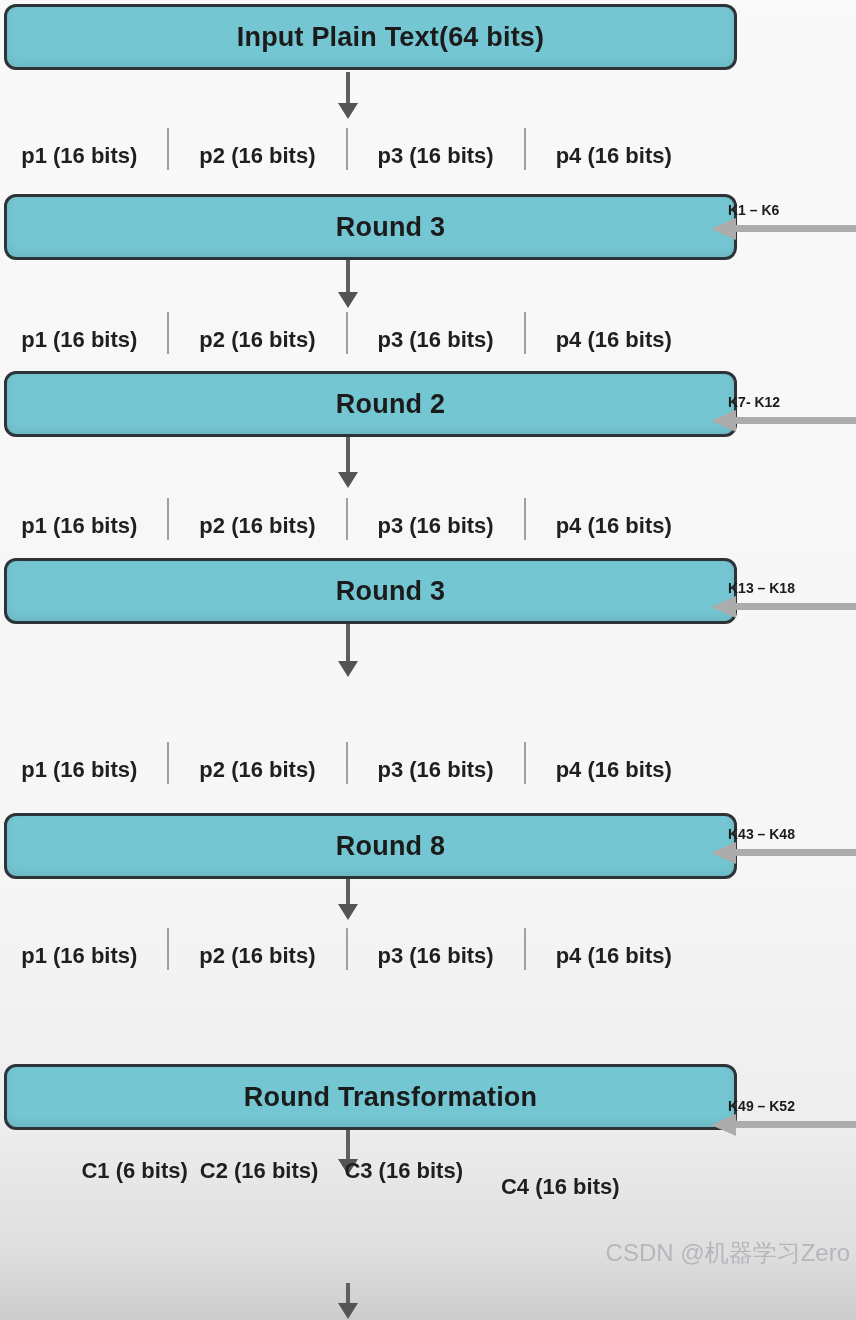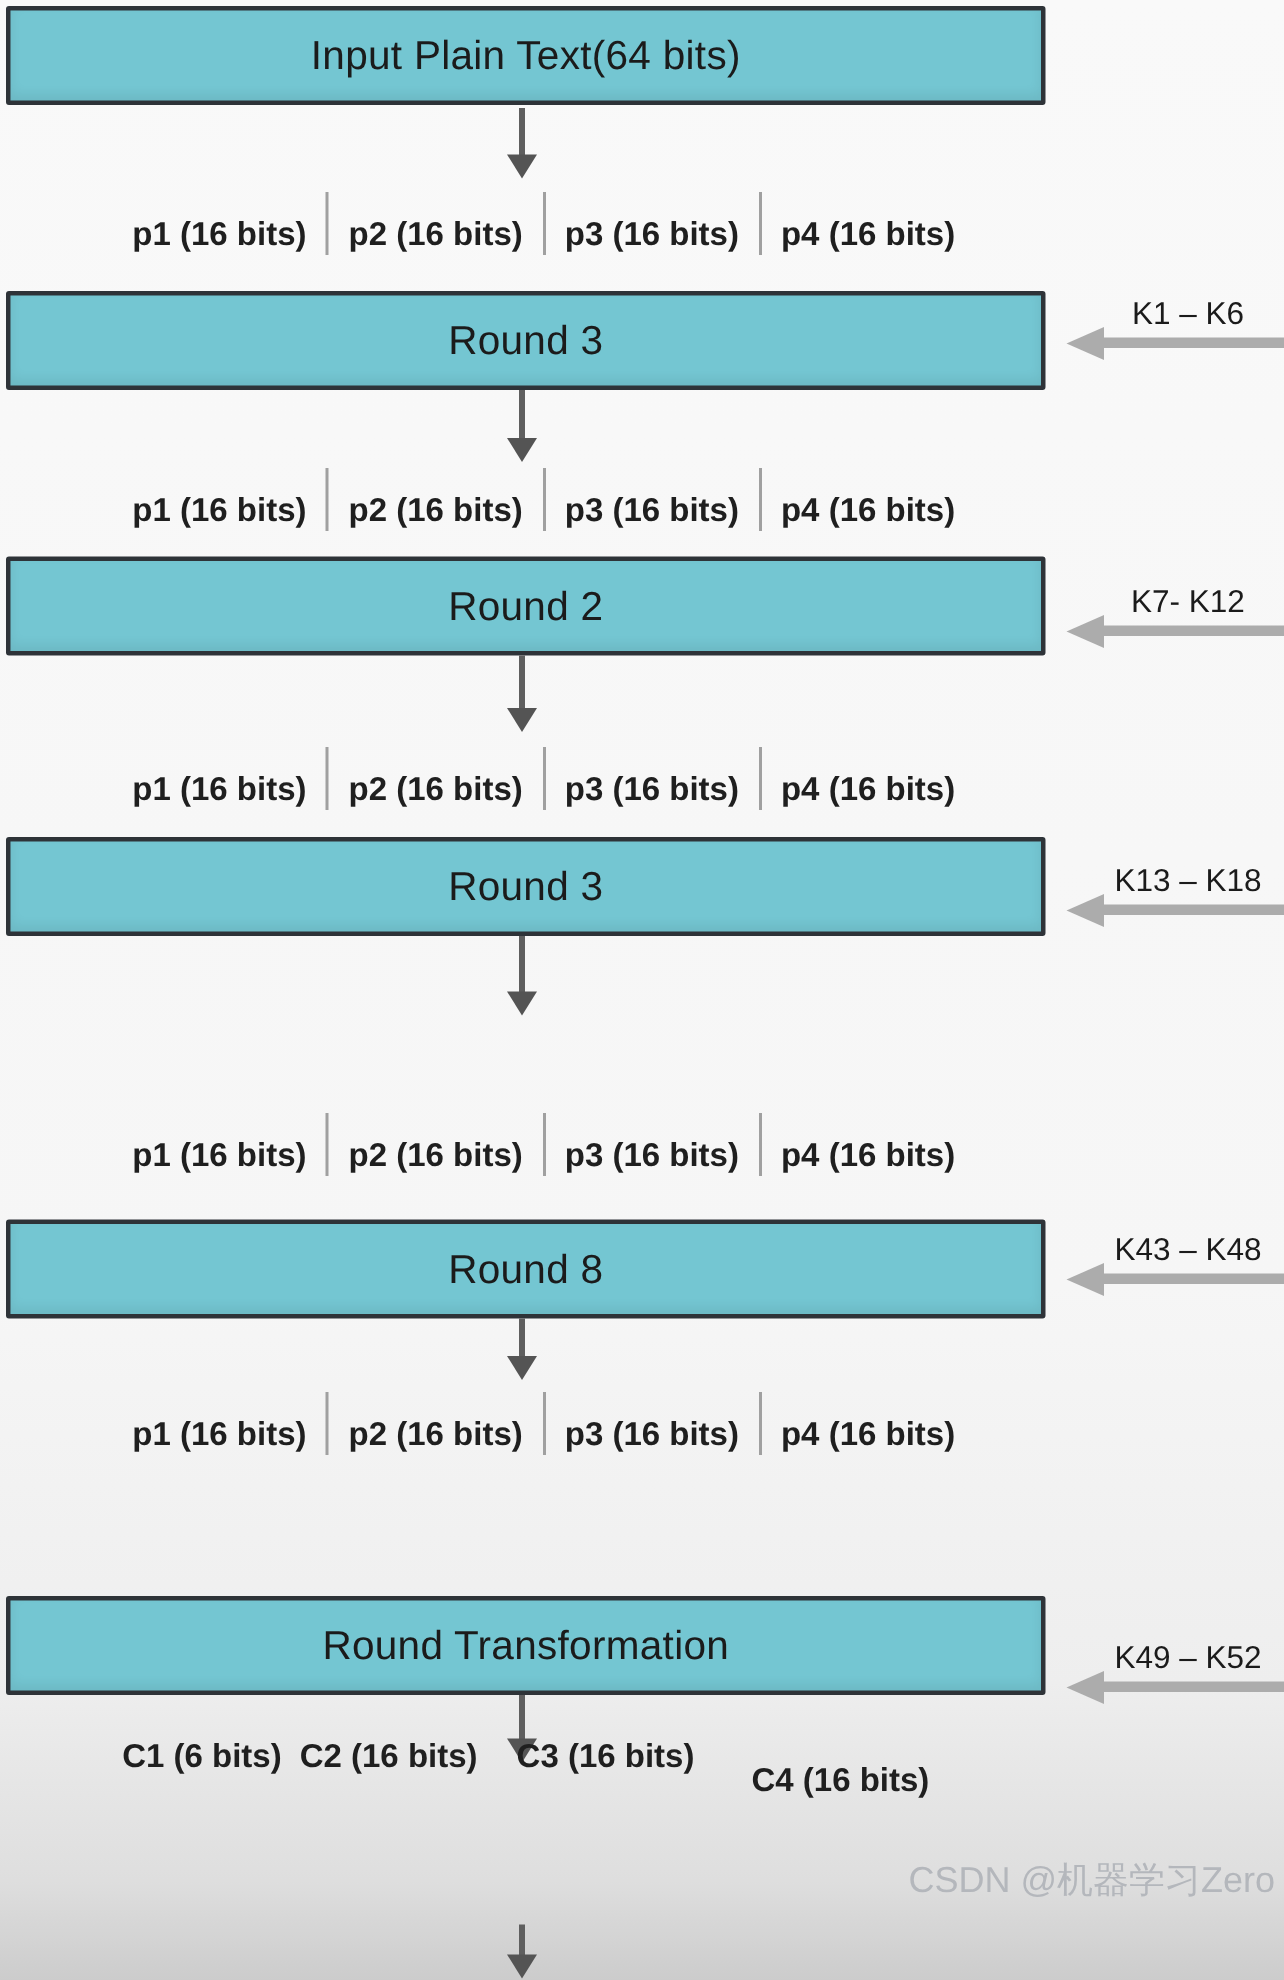--- a/index.html
+++ b/index.html
@@ -4,44 +4,45 @@
 <style>
   html,body { margin:0; padding:0; background:#ffffff; }
   .stage {
     position:relative; width:856px; height:1320px; overflow:hidden;
     font-family:"Liberation Sans", sans-serif;
     background:linear-gradient(180deg, #f9f9f9 0%, #f6f6f6 65%, #eeeeee 85%, #dedede 95%, #cccccc 100%);
   }
   
   .fbox {
     position:absolute; left:4px; width:687px; height:60px;
-    background:#74c6d2; border:3px solid #2e3338; border-radius:2px;
+    background:#74c6d2; border:3px solid #2e3338; border-radius:12px;
     display:flex; align-items:center; justify-content:center;
-    font-size:27px; font-weight:normal; color:#1b1b1b; letter-spacing:0.2px;
+    font-size:27px; font-weight:bold; color:#1b1b1b; letter-spacing:0.2px;
     box-shadow:inset 0 -4px 8px rgba(0,0,0,0.07);
+    padding-left:40px;
   }
   
   .varrow { position:absolute; left:346px; width:4px; background:#5f5f5f; }
   .varrow::after {
     content:""; position:absolute; left:50%; bottom:-15px; transform:translateX(-50%);
     width:0; height:0; border:10px solid transparent; border-bottom:0;
     border-top:16px solid #545454;
   }
   
   .prow {
-    position:absolute; left:16px; width:693px; height:40px;
+    position:absolute; left:0; width:693px; height:40px;
     display:flex; align-items:center; justify-content:center;
-    font-size:22px; font-weight:bold; color:#1f1f1f; white-space:nowrap;
+    font-size:22px; font-weight:bold; color:#1f1f1f; white-space:nowrap;gap:17px;
   }
   .psep { width:2px; height:42px; background:#a0a0a0; margin:0 13px; transform:translateY(-7px); }
   
   .karrow { position:absolute; left:712px; width:144px; }
   .klabel {
-    font-size:21px; font-weight:normal; color:#1b1b1b;
-    text-align:center; padding-left:16px; white-space:nowrap; line-height:24px;
+    font-size:14px; font-weight:bold; color:#1b1b1b;
+    padding-left:16px; white-space:nowrap; line-height:24px;
   }
   .kshaft { position:relative; height:7px; background:#acacac; margin-left:24px; margin-top:3px; }
   .kshaft::before {
     content:""; position:absolute; left:-25px; top:50%; transform:translateY(-50%);
     width:0; height:0; border-top:11px solid transparent; border-bottom:11px solid transparent;
     border-right:25px solid #acacac;
   }
   
   .crow {
     position:absolute; left:4px; top:1151px; width:693px; height:40px;

